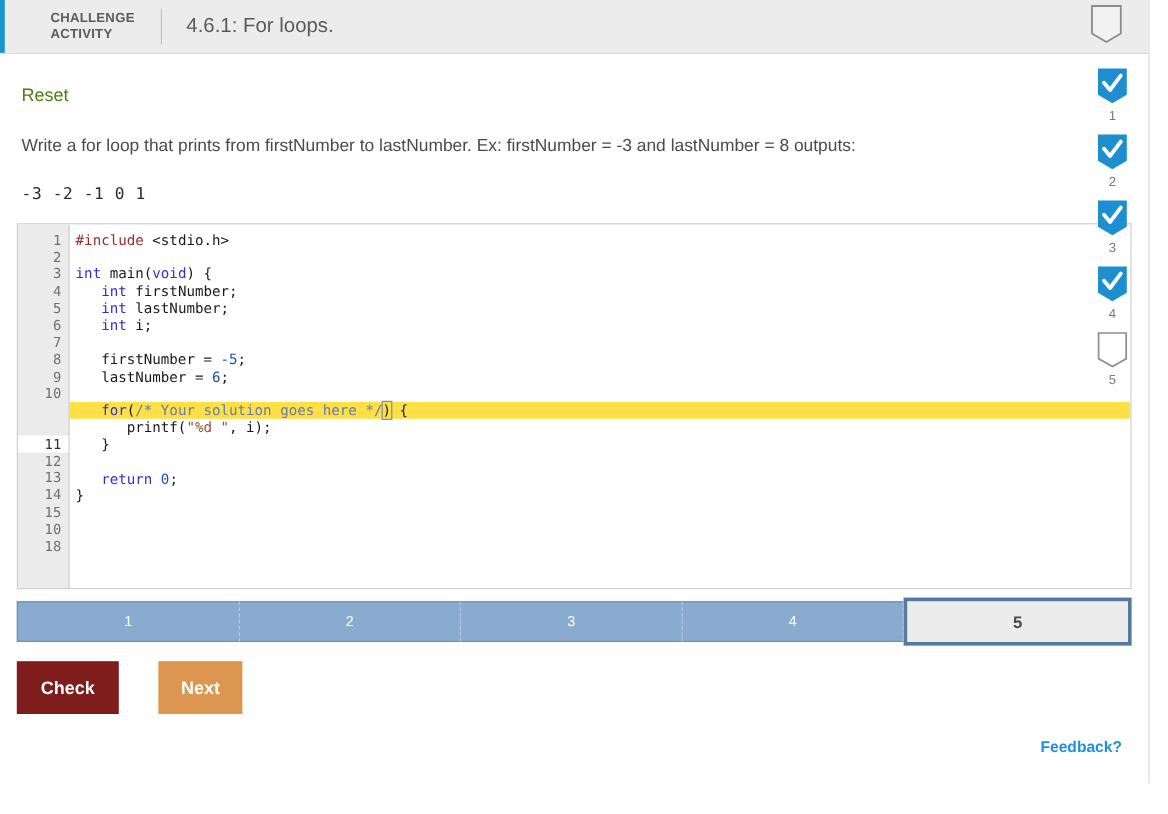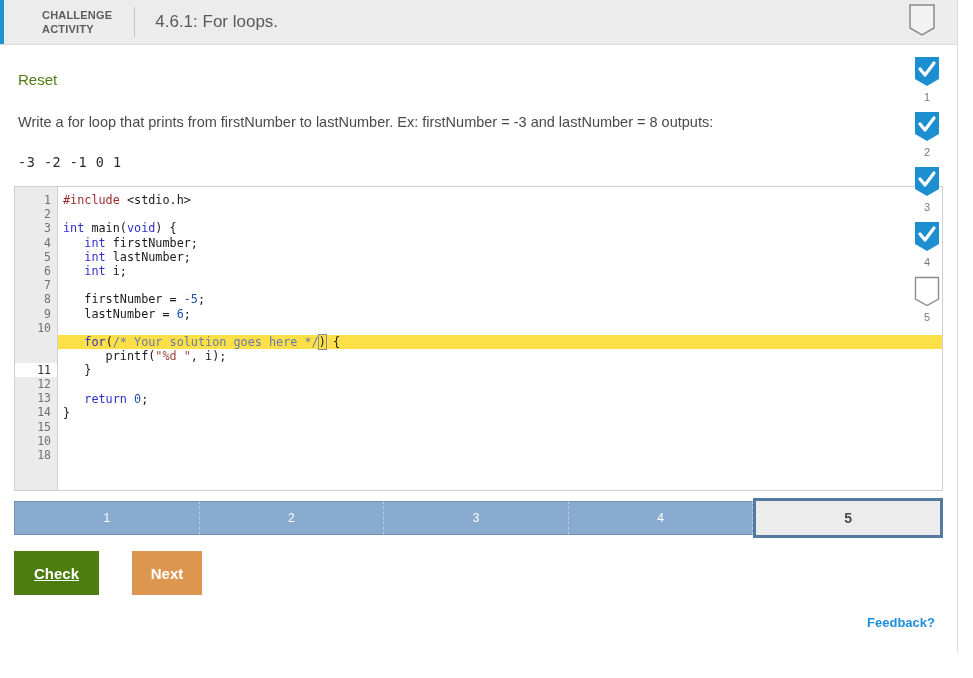--- a/index.html
+++ b/index.html
@@ -215,22 +215,21 @@
     color: #ffffff;
     font-size: 15px;
     font-weight: bold;
     font-family: "Liberation Sans", sans-serif;
     cursor: pointer;
     padding: 0;
   }
   .btn-check {
     width: 85px;
     height: 44px;
-    background: #4d7c0f;
-    text-decoration: underline;
+    background: #7f1d1d;
   }
   .btn-next {
     width: 70px;
     height: 44px;
     background: #dd964f;
   }
 
   
   .feedback {
     position: absolute;

